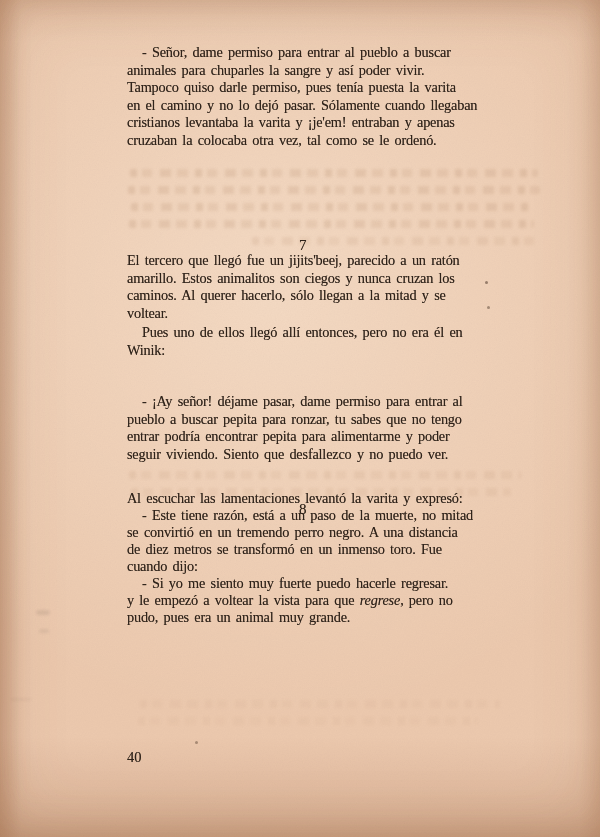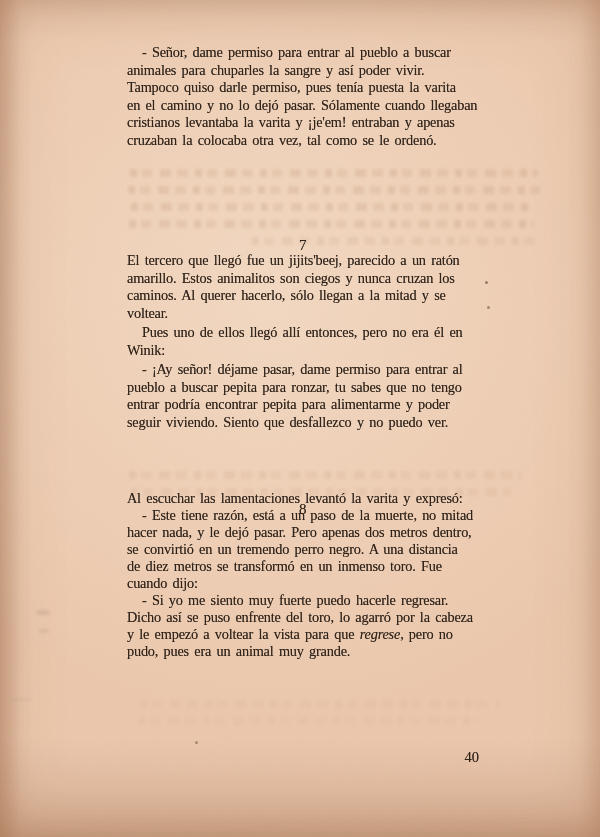--- a/index.html
+++ b/index.html
@@ -27,34 +27,34 @@
   .textblock{
     position:absolute;left:127px;width:352px;
     font-size:14.3px;line-height:17.5px;
     letter-spacing:-0.2px;word-spacing:2px;
     white-space:nowrap;
     text-shadow:0 0 .5px rgba(47,35,26,.55);
   }
   .b1{top:44px}
   .b2{top:252px}
   .b3{top:324px}
-  .b4{top:361px}
+  .b4{top:393px}
   .b5{top:490px;line-height:17px}
   .line{white-space:nowrap}
   .line.indent{padding-left:15px}
   .italic{font-style:italic}
   .heading{
     position:absolute;left:127px;width:352px;text-align:center;
     font-size:15px;letter-spacing:.3px;
     text-shadow:0 0 .5px rgba(47,35,26,.55);
   }
   .h7{top:237px}
   .h8{top:501px}
   .pagenum{
-    position:absolute;left:127px;width:352px;text-align:right;top:749px;
+    position:absolute;left:127px;width:352px;text-align:left;top:749px;
     font-size:14.5px;text-shadow:0 0 .5px rgba(47,35,26,.55);
   }
   
   .ghost{
     position:absolute;height:8px;pointer-events:none;
     background:repeating-linear-gradient(90deg,
       rgba(158,113,78,.55) 0 7px, rgba(158,113,78,0) 7px 12px,
       rgba(158,113,78,.38) 12px 22px, rgba(158,113,78,0) 22px 30px,
       rgba(158,113,78,.48) 30px 41px, rgba(158,113,78,0) 41px 47px,
       rgba(158,113,78,.40) 47px 58px, rgba(158,113,78,0) 58px 65px);
@@ -118,26 +118,24 @@
       <div class="line indent"><span>- ¡Ay señor! déjame pasar, dame permiso para entrar al</span></div>
       <div class="line"><span>pueblo a buscar pepita para ronzar, tu sabes que no tengo</span></div>
       <div class="line"><span>entrar podría encontrar pepita para alimentarme y poder</span></div>
       <div class="line"><span>seguir viviendo. Siento que desfallezco y no puedo ver.</span></div>
     </div>
 
   <div class="heading h8">8</div>
   <div class="textblock b5">
       <div class="line"><span>Al escuchar las lamentaciones levantó la varita y expresó:</span></div>
       <div class="line indent"><span>- Este tiene razón, está a un paso de la muerte, no mitad</span></div>
-      <div class="line"><span>hacer nada, y le dejó pasar. Pero apenas dos metros dentro,</span></div>
       <div class="line"><span>se convirtió en un tremendo perro negro. A una distancia</span></div>
       <div class="line"><span>de diez metros se transformó en un inmenso toro. Fue</span></div>
       <div class="line"><span>cuando dijo:</span></div>
       <div class="line indent"><span>- Si yo me siento muy fuerte puedo hacerle regresar.</span></div>
-      <div class="line"><span>Dicho así se puso enfrente del toro, lo agarró por la cabeza</span></div>
       <div class="line"><span>y le empezó a voltear la vista para que </span><span class="italic">regrese</span><span>, pero no</span></div>
       <div class="line"><span>pudo, pues era un animal muy grande.</span></div>
     </div>
 
   <div class="pagenum">40</div>
 
   <div class="speck s1"></div>
   <div class="speck s2"></div>
   <div class="speck s3"></div>
   <div class="smudge m1"></div>

